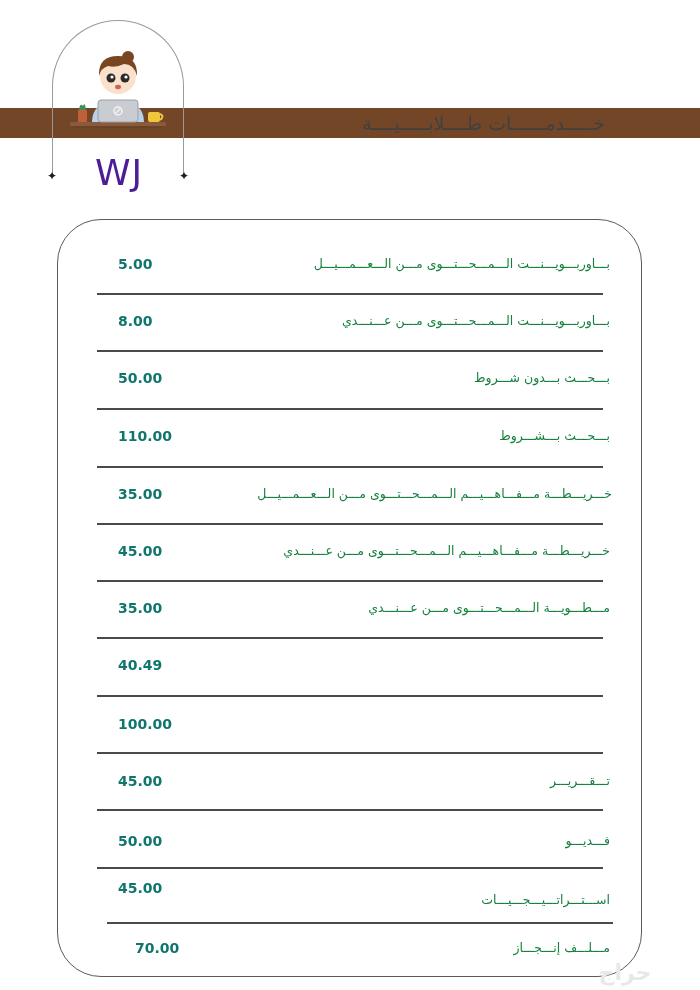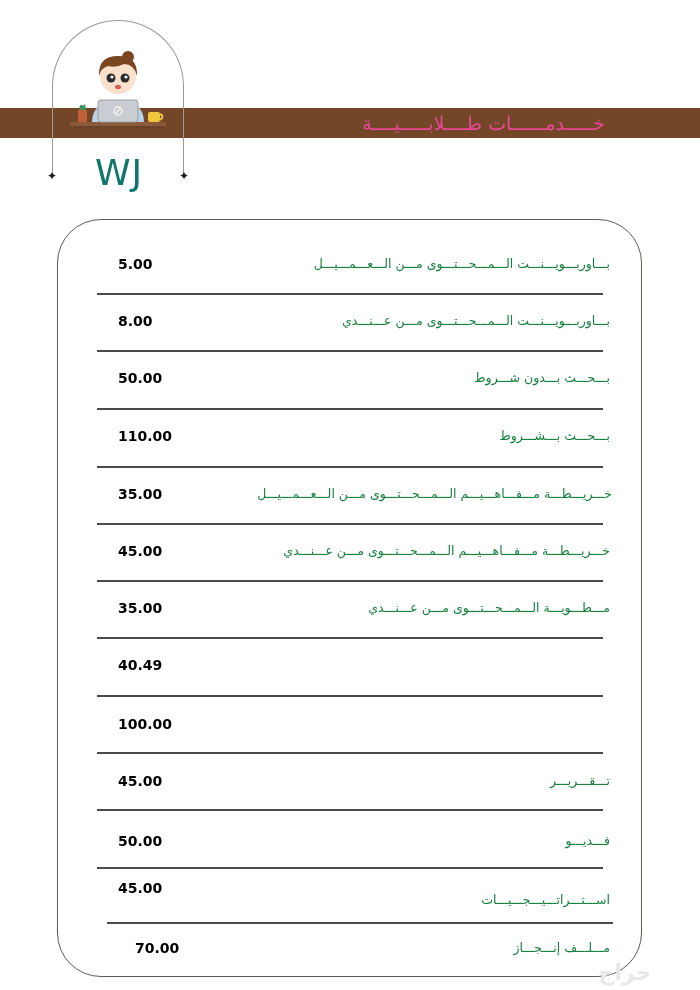--- a/index.html
+++ b/index.html
@@ -5,57 +5,57 @@
   * { margin: 0; padding: 0; box-sizing: border-box; }
   html, body { width: 700px; height: 990px; background: #ffffff; overflow: hidden; }
   body { position: relative; font-family: "DejaVu Sans", sans-serif; }
 
   .banner {
     position: absolute; left: 0; top: 108px; width: 700px; height: 30px;
     background: #744628;
   }
   .banner-title {
     position: absolute; right: 95px; top: 108px; height: 30px; line-height: 30px;
-    color: #ec4899; font-size: 19px; letter-spacing: 1px; direction: rtl;
+    color: #404040; font-size: 19px; letter-spacing: 1px; direction: rtl;
     font-family: "DejaVu Sans", sans-serif; font-weight: 300;
   }
 
   .arch {
     position: absolute; left: 52px; top: 20px; width: 132px; height: 156px;
     border: 1px solid #9a9a9a; border-bottom: none;
     border-radius: 66px 66px 0 0;
   }
   .sparkle {
     position: absolute; width: 10px; height: 10px; color: #1a1a1a;
     font-size: 12px; line-height: 10px; text-align: center;
   }
   .sparkle-left { left: 47px; top: 171px; }
   .sparkle-right { left: 179px; top: 171px; }
 
   .logo-text {
     position: absolute; left: 84px; top: 152px; width: 70px; text-align: center;
-    font-family: "DejaVu Sans", sans-serif; font-size: 36px; color: #0f766e;
+    font-family: "DejaVu Sans", sans-serif; font-size: 36px; color: #4c1d95;
     letter-spacing: 1px; font-weight: 400;
   }
 
   .avatar { position: absolute; left: 68px; top: 46px; width: 100px; height: 86px; }
 
   .card {
     position: absolute; left: 57px; top: 219px; width: 585px; height: 758px;
     border: 1.5px solid #5e5a55; border-radius: 44px;
     background: #ffffff;
   }
 
   .row {
     position: absolute; left: 0; width: 700px; height: 40px;
   }
   .row .price {
     position: absolute; left: 118px; top: 0; height: 40px; line-height: 40px;
     font-family: "DejaVu Sans", sans-serif; font-weight: bold; font-size: 14px;
-    color: #000000;
+    color: #0f766e;
   }
   .row .label {
     position: absolute; right: 90px; top: 0; height: 40px; line-height: 40px;
     direction: rtl; font-size: 12.5px; color: #15803d; letter-spacing: 0.5px;
     font-family: "DejaVu Sans", sans-serif;
   }
   .divider {
     position: absolute; left: 97px; width: 506px; height: 1.5px; background: #4a4a4a;
   }
 

